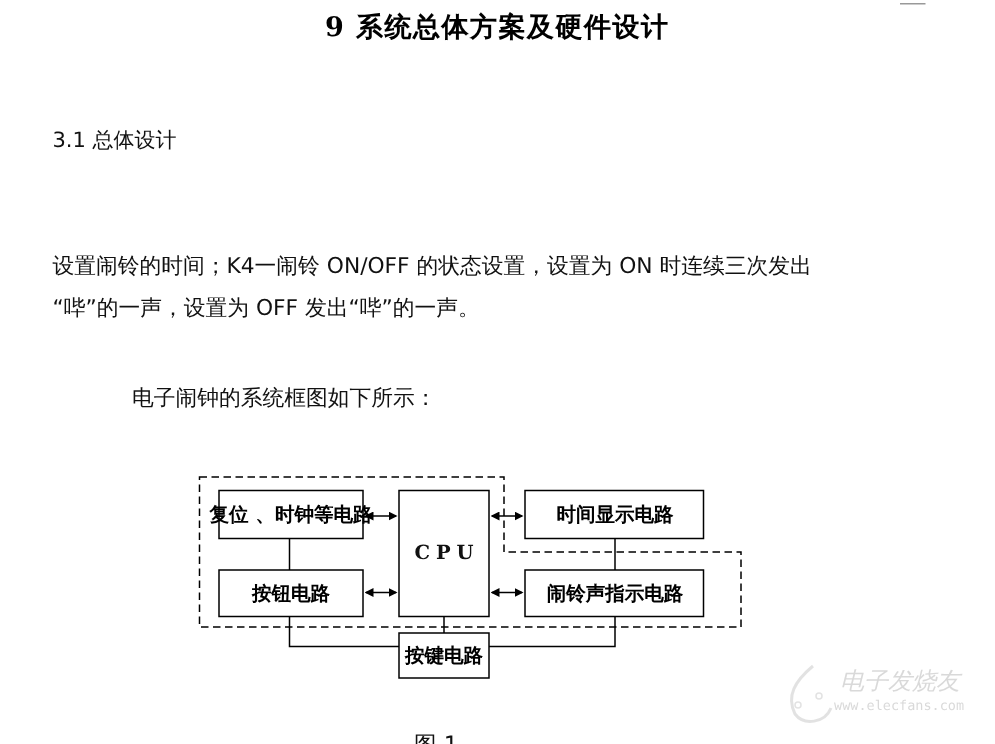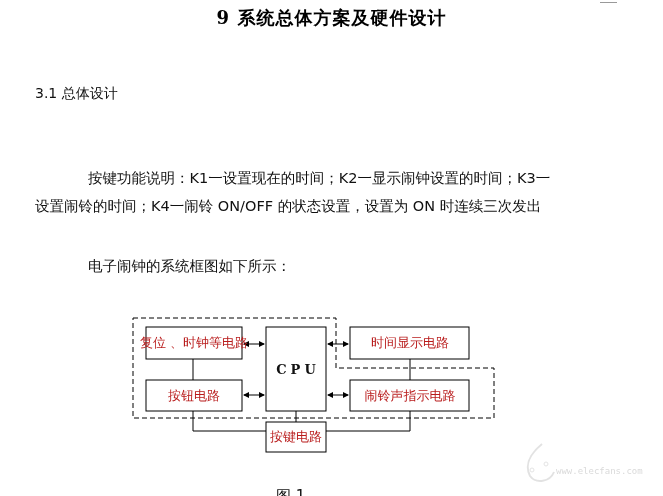--- a/index.html
+++ b/index.html
@@ -14,22 +14,23 @@
     font-family: "DejaVu Serif", "Liberation Serif", serif;
     font-weight: bold; font-size: 18px; letter-spacing: 1px; color: #000;
   }
   .section {
     position: absolute; top: 63px; left: 35px; font-size: 14px; color: #111; margin-top: 22px;
   }
   .para { position: absolute; left: 35px; font-size: 14.5px; line-height: 28px; width: 600px; color: #111; }
   .indent { padding-left: 53px; }
   .diagram { position: absolute; left: 0; top: 0; width: 663px; height: 496px; }
   .box-label {
-    position: absolute; font-size: 13px; color: #b91c1c; white-space: nowrap;
+    position: absolute; font-size: 13px; color: #000000; white-space: nowrap;
     transform: translate(-50%, -50%);
+    font-weight: bold;
   }
   .cpu-label {
     position: absolute; font-family: "DejaVu Serif", "Liberation Serif", serif;
     font-weight: bold; font-size: 13px; letter-spacing: 4px; transform: translate(-50%, -50%);
   }
   .caption { position: absolute; left: 276px; top: 487px; font-size: 15px; color: #111; }
   .watermark { position: absolute; left: 520px; top: 440px; width: 140px; height: 50px; opacity: 0.55; }
   .wm-text { position: absolute; left: 40px; top: 4px; font-size: 16px; font-style: italic; color: #bbb; }
   .wm-url { position: absolute; left: 36px; top: 26px; font-size: 9px; color: #bbb; font-family: "DejaVu Sans Mono", monospace; }
 </style>
@@ -38,22 +39,22 @@
 
 <div class="topline"></div>
 
 <div class="title">9  系统总体方案及硬件设计</div>
 <div class="section">3.1 总体设计</div>
 
 <div class="para" style="top:92px;">
 </div>
 
 <div class="para" style="top:164px;">
-  <div class="indent">按键功能说明：K1一设置现在的时间；K2一显示闹钟设置的时间；K3一</div>
   <div>设置闹铃的时间；K4一闹铃 ON/OFF 的状态设置，设置为 ON 时连续三次发出</div>
+  <div>“哔”的一声，设置为 OFF 发出“哔”的一声。</div>
 </div>
 
 <div class="para" style="top:252px;">
   <div class="indent">电子闹钟的系统框图如下所示：</div>
 </div>
 
 <svg class="diagram" viewBox="0 0 663 496" xmlns="http://www.w3.org/2000/svg">
   <defs>
     <marker id="ah" markerWidth="6" markerHeight="6" refX="5" refY="3" orient="auto-start-reverse">
       <path d="M0,0 L6,3 L0,6 Z" fill="#000"></path>
@@ -90,14 +91,15 @@
 <div class="box-label" style="left:296px; top:437px;">按键电路</div>
 
 <div class="caption">图 1</div>
 
 <div class="watermark">
   <svg width="40" height="46">
     <path d="M22,4 C10,14 4,24 10,36 C16,44 30,42 34,32" fill="none" stroke="#ccc" stroke-width="2"></path>
     <circle cx="12" cy="30" r="2" fill="none" stroke="#ccc"></circle>
     <circle cx="26" cy="24" r="2" fill="none" stroke="#ccc"></circle>
   </svg>
+  <div class="wm-text">电子发烧友</div>
   <div class="wm-url">www.elecfans.com</div>
 </div>
 
 </body></html>

